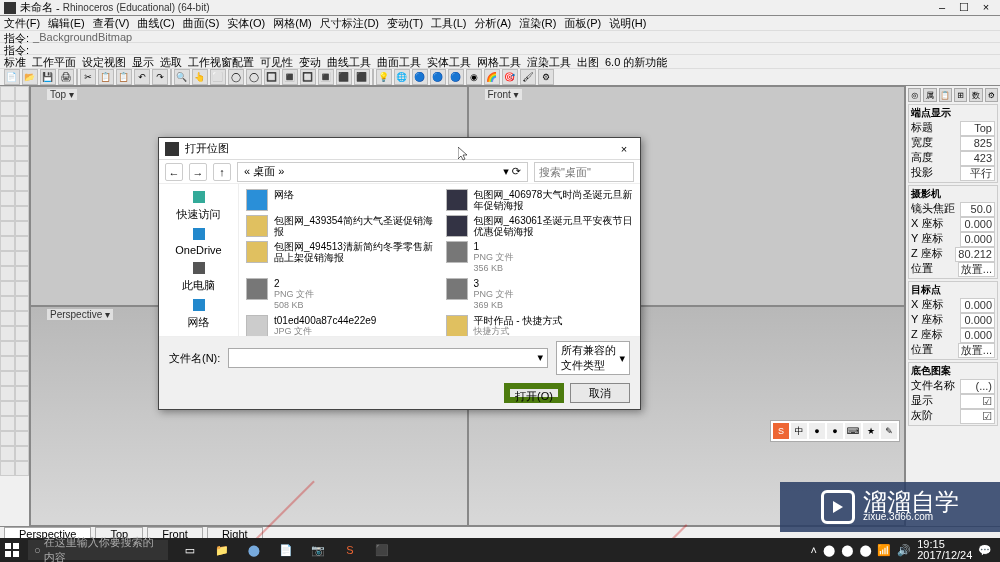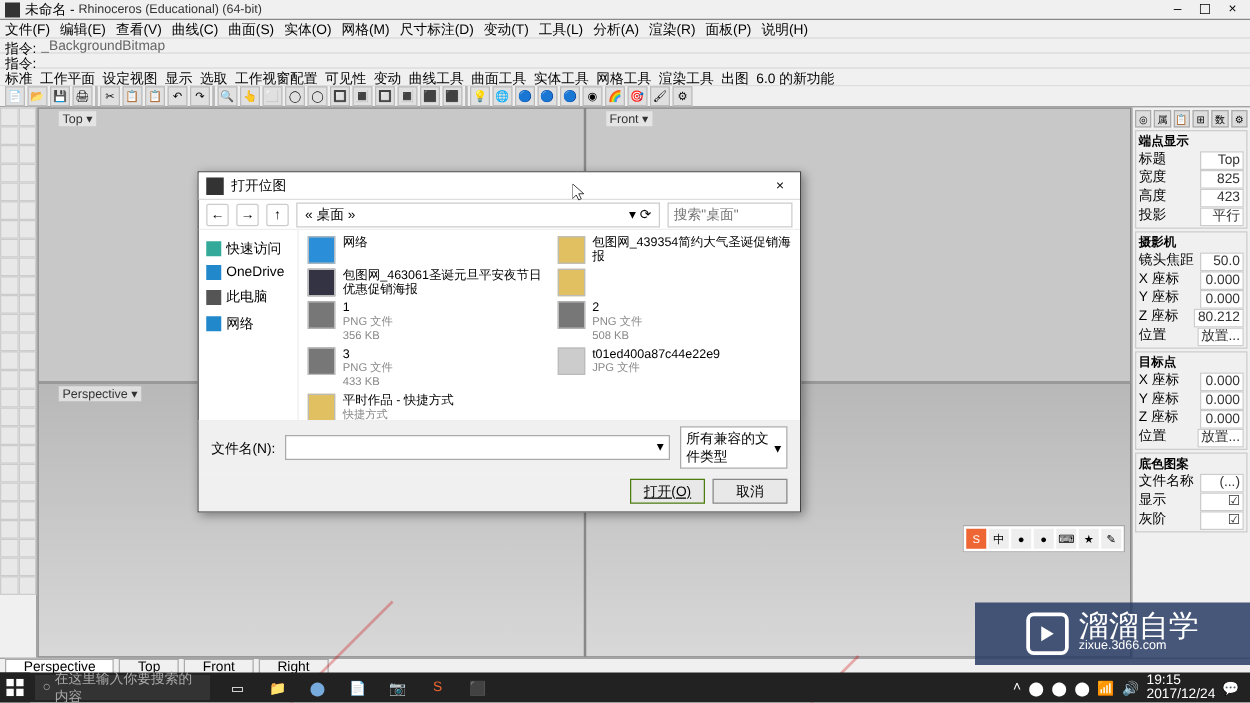--- a/index.html
+++ b/index.html
@@ -72,35 +72,35 @@
 .dialog .dlg-nav { height: 24px; display: flex; align-items: center; padding: 0 6px; gap: 6px; border-bottom: 1px solid #eee; }
 .dialog .dlg-nav .arrow { width: 18px; height: 18px; border: 1px solid #ccc; text-align: center; cursor: pointer; line-height: 16px; border-radius: 2px; }
 .dialog .dlg-nav .bc { flex: 1; border: 1px solid #ccc; height: 20px; display: flex; align-items: center; padding: 0 6px; font-size: 11px; }
 .dialog .dlg-nav .search { width: 100px; border: 1px solid #ccc; height: 20px; padding: 0 4px; font-size: 11px; }
 .dialog .dlg-toolbar { height: 22px; display: flex; align-items: center; padding: 0 10px; gap: 10px; font-size: 11px; border-bottom: 1px solid #eee; }
 .dialog .dlg-toolbar .link { color: #06c; cursor: pointer; }
 .dialog .dlg-toolbar .spacer { flex: 1; }
 .dialog .dlg-toolbar .ico { width: 18px; height: 18px; border: 1px solid #ccc; cursor: pointer; display:flex; align-items:center; justify-content:center; font-size:10px; color:#06c;}
 .dialog .dlg-body { flex: 1; display: flex; overflow: hidden; }
 .dialog .dlg-side { width: 80px; border-right: 1px solid #eee; padding: 4px; }
-.dialog .dlg-side .item { display: flex; align-items: center; gap: 4px; padding: 3px 2px; cursor: pointer; font-size: 11px; }
+.dialog .dlg-side .item { display: flex; align-items: center; gap: 4px; padding: 3px 2px; cursor: pointer; font-size: 11px; flex-direction: column; }
 .dialog .dlg-side .item .ic { width: 12px; height: 12px; }
 .dialog .dlg-files { flex: 1; overflow: auto; padding: 4px 6px; display: grid; grid-template-columns: 1fr 1fr; gap: 2px 10px; align-content: start; }
 .dialog .file { display: flex; gap: 6px; padding: 1px; cursor: pointer; }
 .dialog .file .thumb { width: 22px; height: 22px; background: #ddd; flex-shrink: 0; border: 1px solid #bbb; }
 .dialog .file .meta { font-size: 10px; line-height: 11px; }
 .dialog .file .name { color: #000; font-size: 10px; }
 .dialog .file .sub { color: #888; font-size: 9px; }
 .dialog .dlg-footer { border-top: 1px solid #eee; padding: 4px 10px; display: flex; align-items: center; gap: 8px; background: #f0f0f0; }
 .dialog .dlg-footer .lbl { font-size: 11px; }
 .dialog .dlg-footer .fn { flex: 1; border: 1px solid #aaa; height: 20px; background: #fff; }
-.dialog .dlg-footer .ft { width: 86px; border: 1px solid #aaa; height: 20px; background: #fff; font-size: 10px; display: flex; align-items: center; padding: 16px 4px; }
+.dialog .dlg-footer .ft { width: 74px; border: 1px solid #aaa; height: 20px; background: #fff; font-size: 10px; display: flex; align-items: center; padding: 16px 4px; }
 .dialog .dlg-buttons { display: flex; justify-content: flex-end; gap: 6px; padding: 4px 10px 6px; background: #f0f0f0; }
 .dialog .dlg-buttons button { width: 60px; height: 20px; border: 1px solid #888; background: #e8e8e8; cursor: pointer; font-size: 11px; }
-.dialog .dlg-buttons button.primary { border: 1px solid #4d7c0f; text-decoration: underline; }
+.dialog .dlg-buttons button.primary { border: 6px solid #4d7c0f; }
 
 
 .watermark { position: absolute; right: 0; bottom: 30px; width: 220px; height: 50px; background: rgba(40,60,100,0.85); color: #fff; display: flex; align-items: center; justify-content: center; gap: 8px; }
 .watermark .play { width: 34px; height: 34px; border: 3px solid #fff; border-radius: 6px; display: flex; align-items: center; justify-content: center; }
 .watermark .txt { font-size: 24px; line-height: 18px; }
 .watermark .sub { font-size: 10px; }
 
 
 .floatbar { position: absolute; right: 100px; top: 420px; display: flex; gap: 2px; background: #fff; border: 1px solid #aaa; padding: 2px; }
 .floatbar span { width: 16px; height: 16px; background: #eee; cursor: pointer; display:flex; align-items:center; justify-content:center; font-size:9px; }
@@ -500,33 +500,42 @@
         </div>
       </div>
     <div class="dlg-files" id="dlgFiles">
         <div class="file">
           <div class="thumb" style="background: rgb(42, 143, 216);"></div>
           <div class="meta">
             <div class="name">网络</div>
           </div>
         </div>
         <div class="file">
+          <div class="thumb" style="background: rgb(51, 51, 68);"></div>
+          <div class="meta">
+            <div class="name">包图网_406978大气时尚圣诞元旦新年促销海报</div>
+          </div>
+        </div>
+        <div class="file">
           <div class="thumb" style="background: rgb(224, 192, 96);"></div>
           <div class="meta">
             <div class="name">包图网_439354简约大气圣诞促销海报</div>
           </div>
         </div>
         <div class="file">
           <div class="thumb" style="background: rgb(51, 51, 68);"></div>
           <div class="meta">
             <div class="name">包图网_463061圣诞元旦平安夜节日优惠促销海报</div>
           </div>
         </div>
         <div class="file">
           <div class="thumb" style="background: rgb(224, 192, 96);"></div>
+          <div class="meta">
+            <div class="name">包图网_494513清新简约冬季零售新品上架促销海报</div>
+          </div>
         </div>
         <div class="file">
           <div class="thumb" style="background: rgb(119, 119, 119);"></div>
           <div class="meta">
             <div class="name">1</div>
             <div class="sub">PNG 文件</div>
             <div class="sub">356 KB</div>
           </div>
         </div>
         <div class="file">
@@ -535,21 +544,21 @@
             <div class="name">2</div>
             <div class="sub">PNG 文件</div>
             <div class="sub">508 KB</div>
           </div>
         </div>
         <div class="file">
           <div class="thumb" style="background: rgb(119, 119, 119);"></div>
           <div class="meta">
             <div class="name">3</div>
             <div class="sub">PNG 文件</div>
-            <div class="sub">433 KB</div>
+            <div class="sub">369 KB</div>
           </div>
         </div>
         <div class="file">
           <div class="thumb" style="background: rgb(204, 204, 204);"></div>
           <div class="meta">
             <div class="name">t01ed400a87c44e22e9</div>
             <div class="sub">JPG 文件</div>
           </div>
         </div>
         <div class="file">

